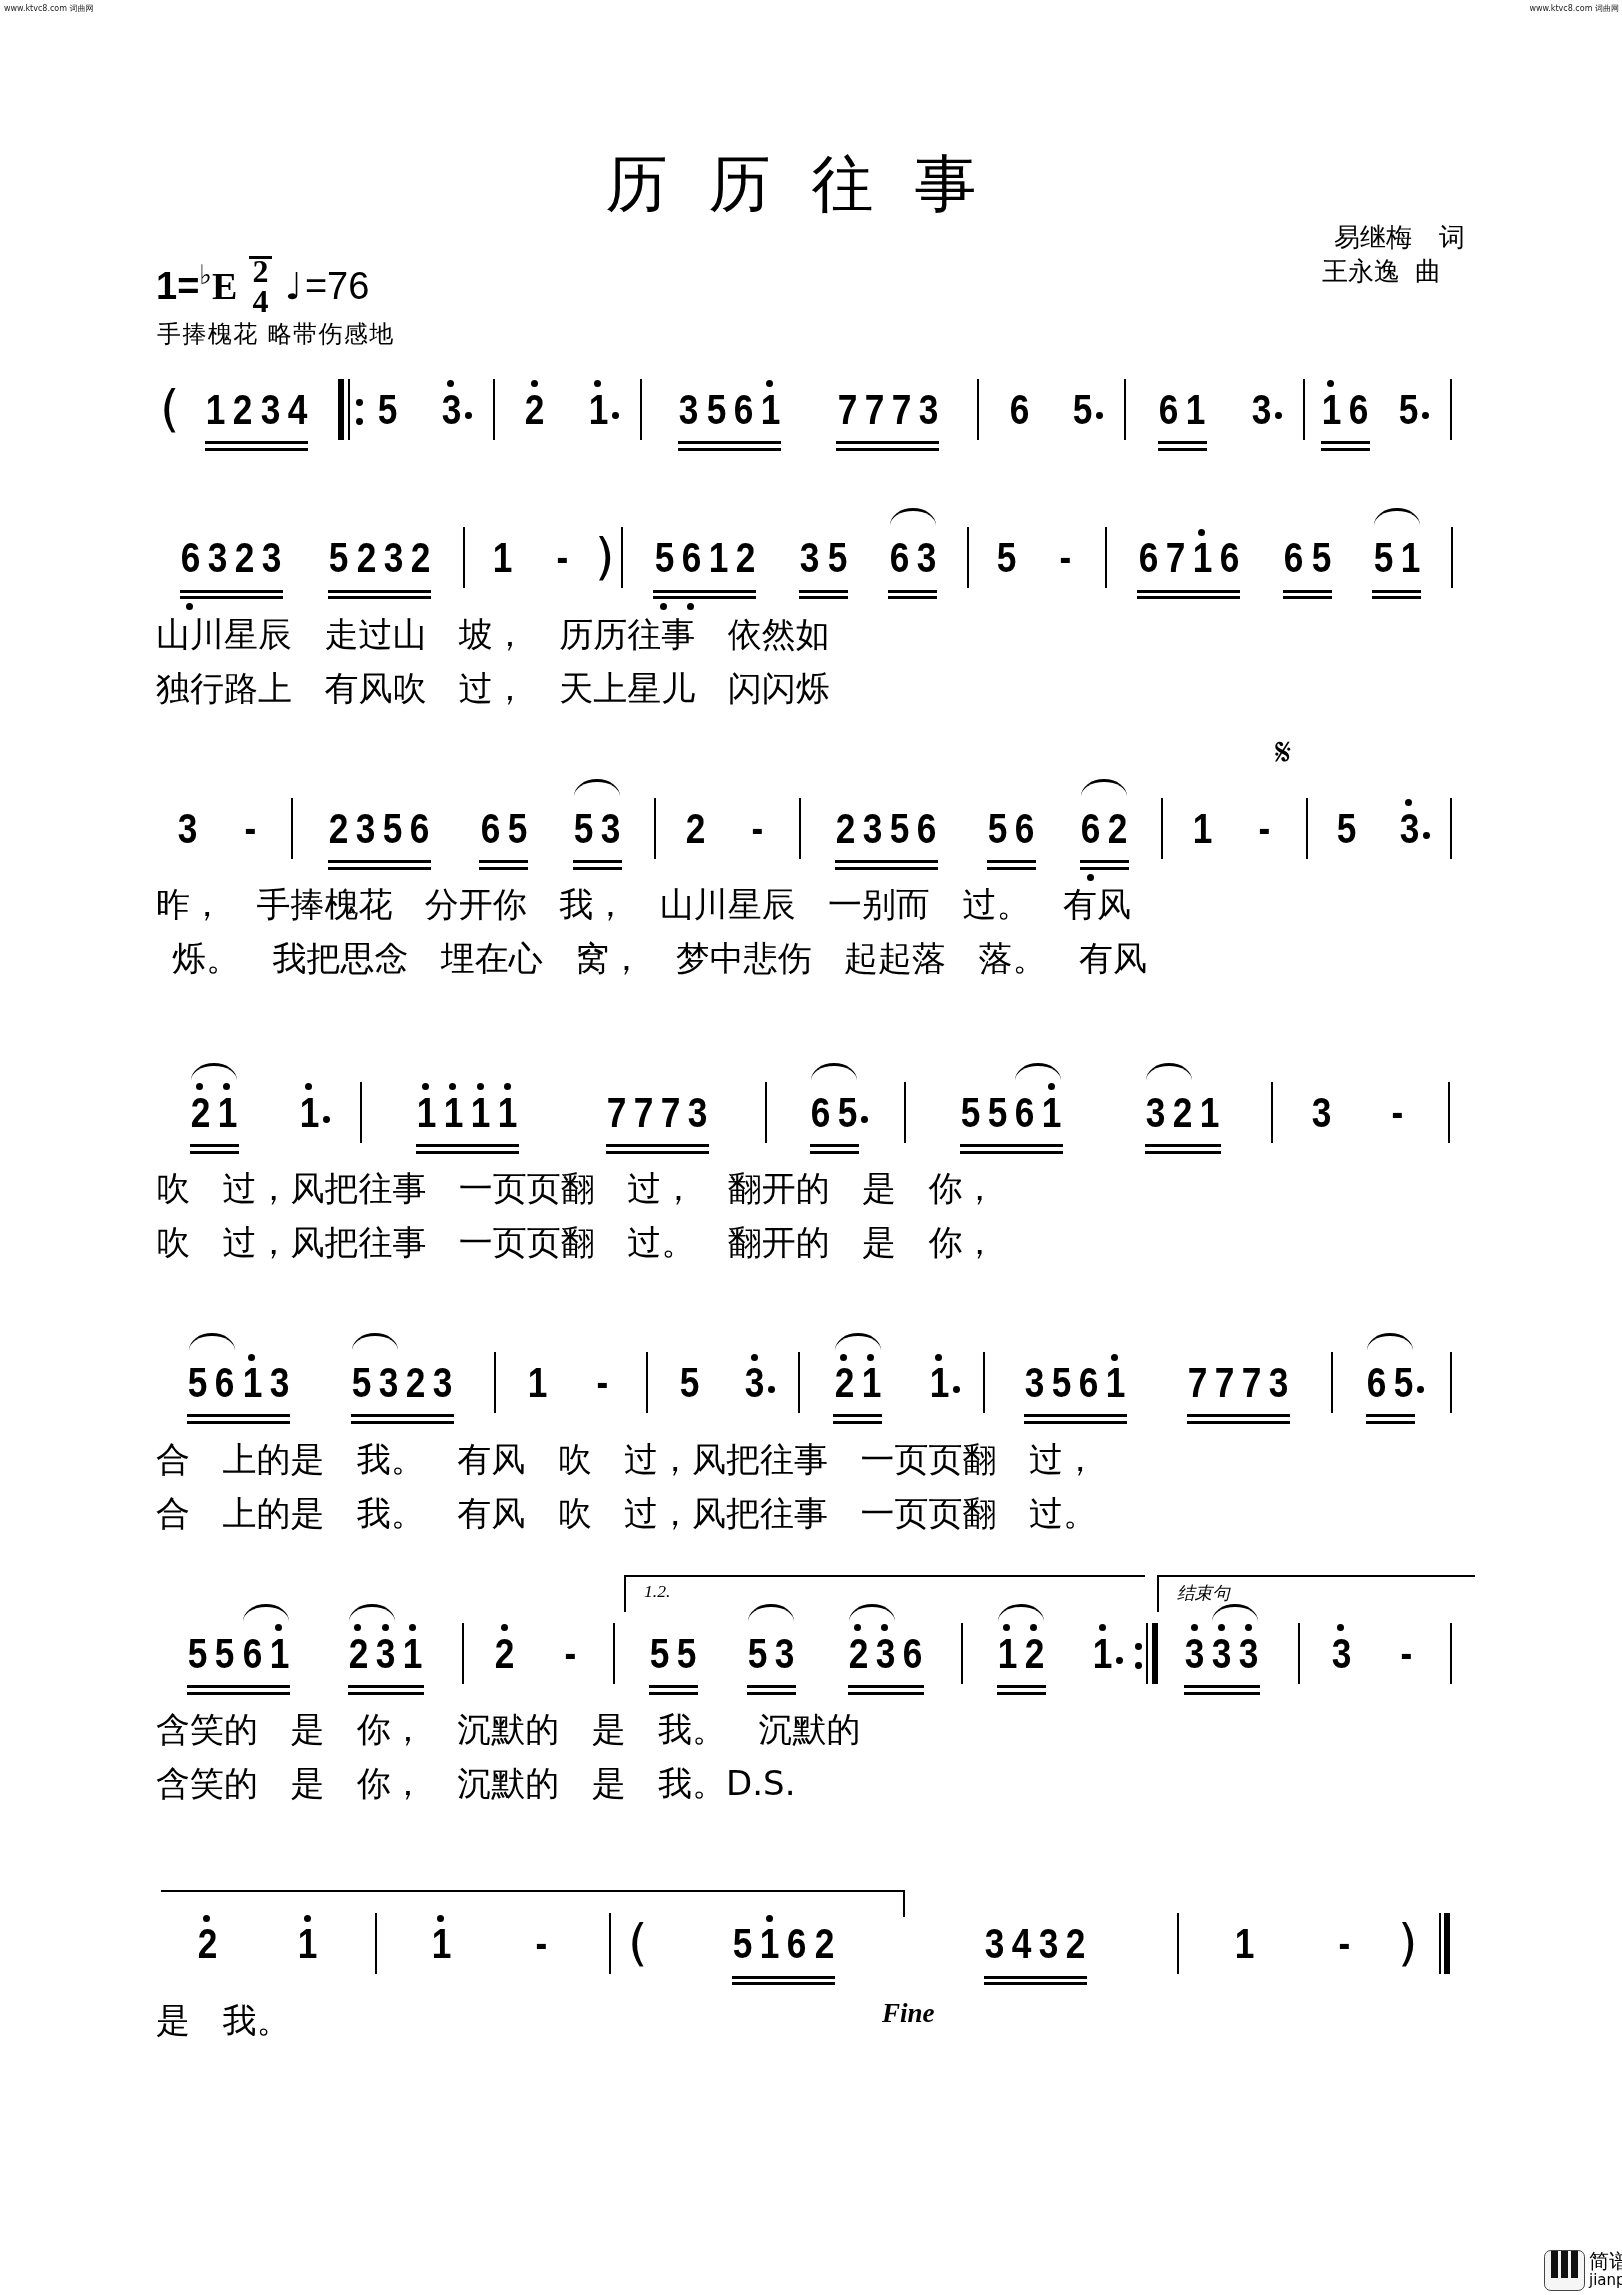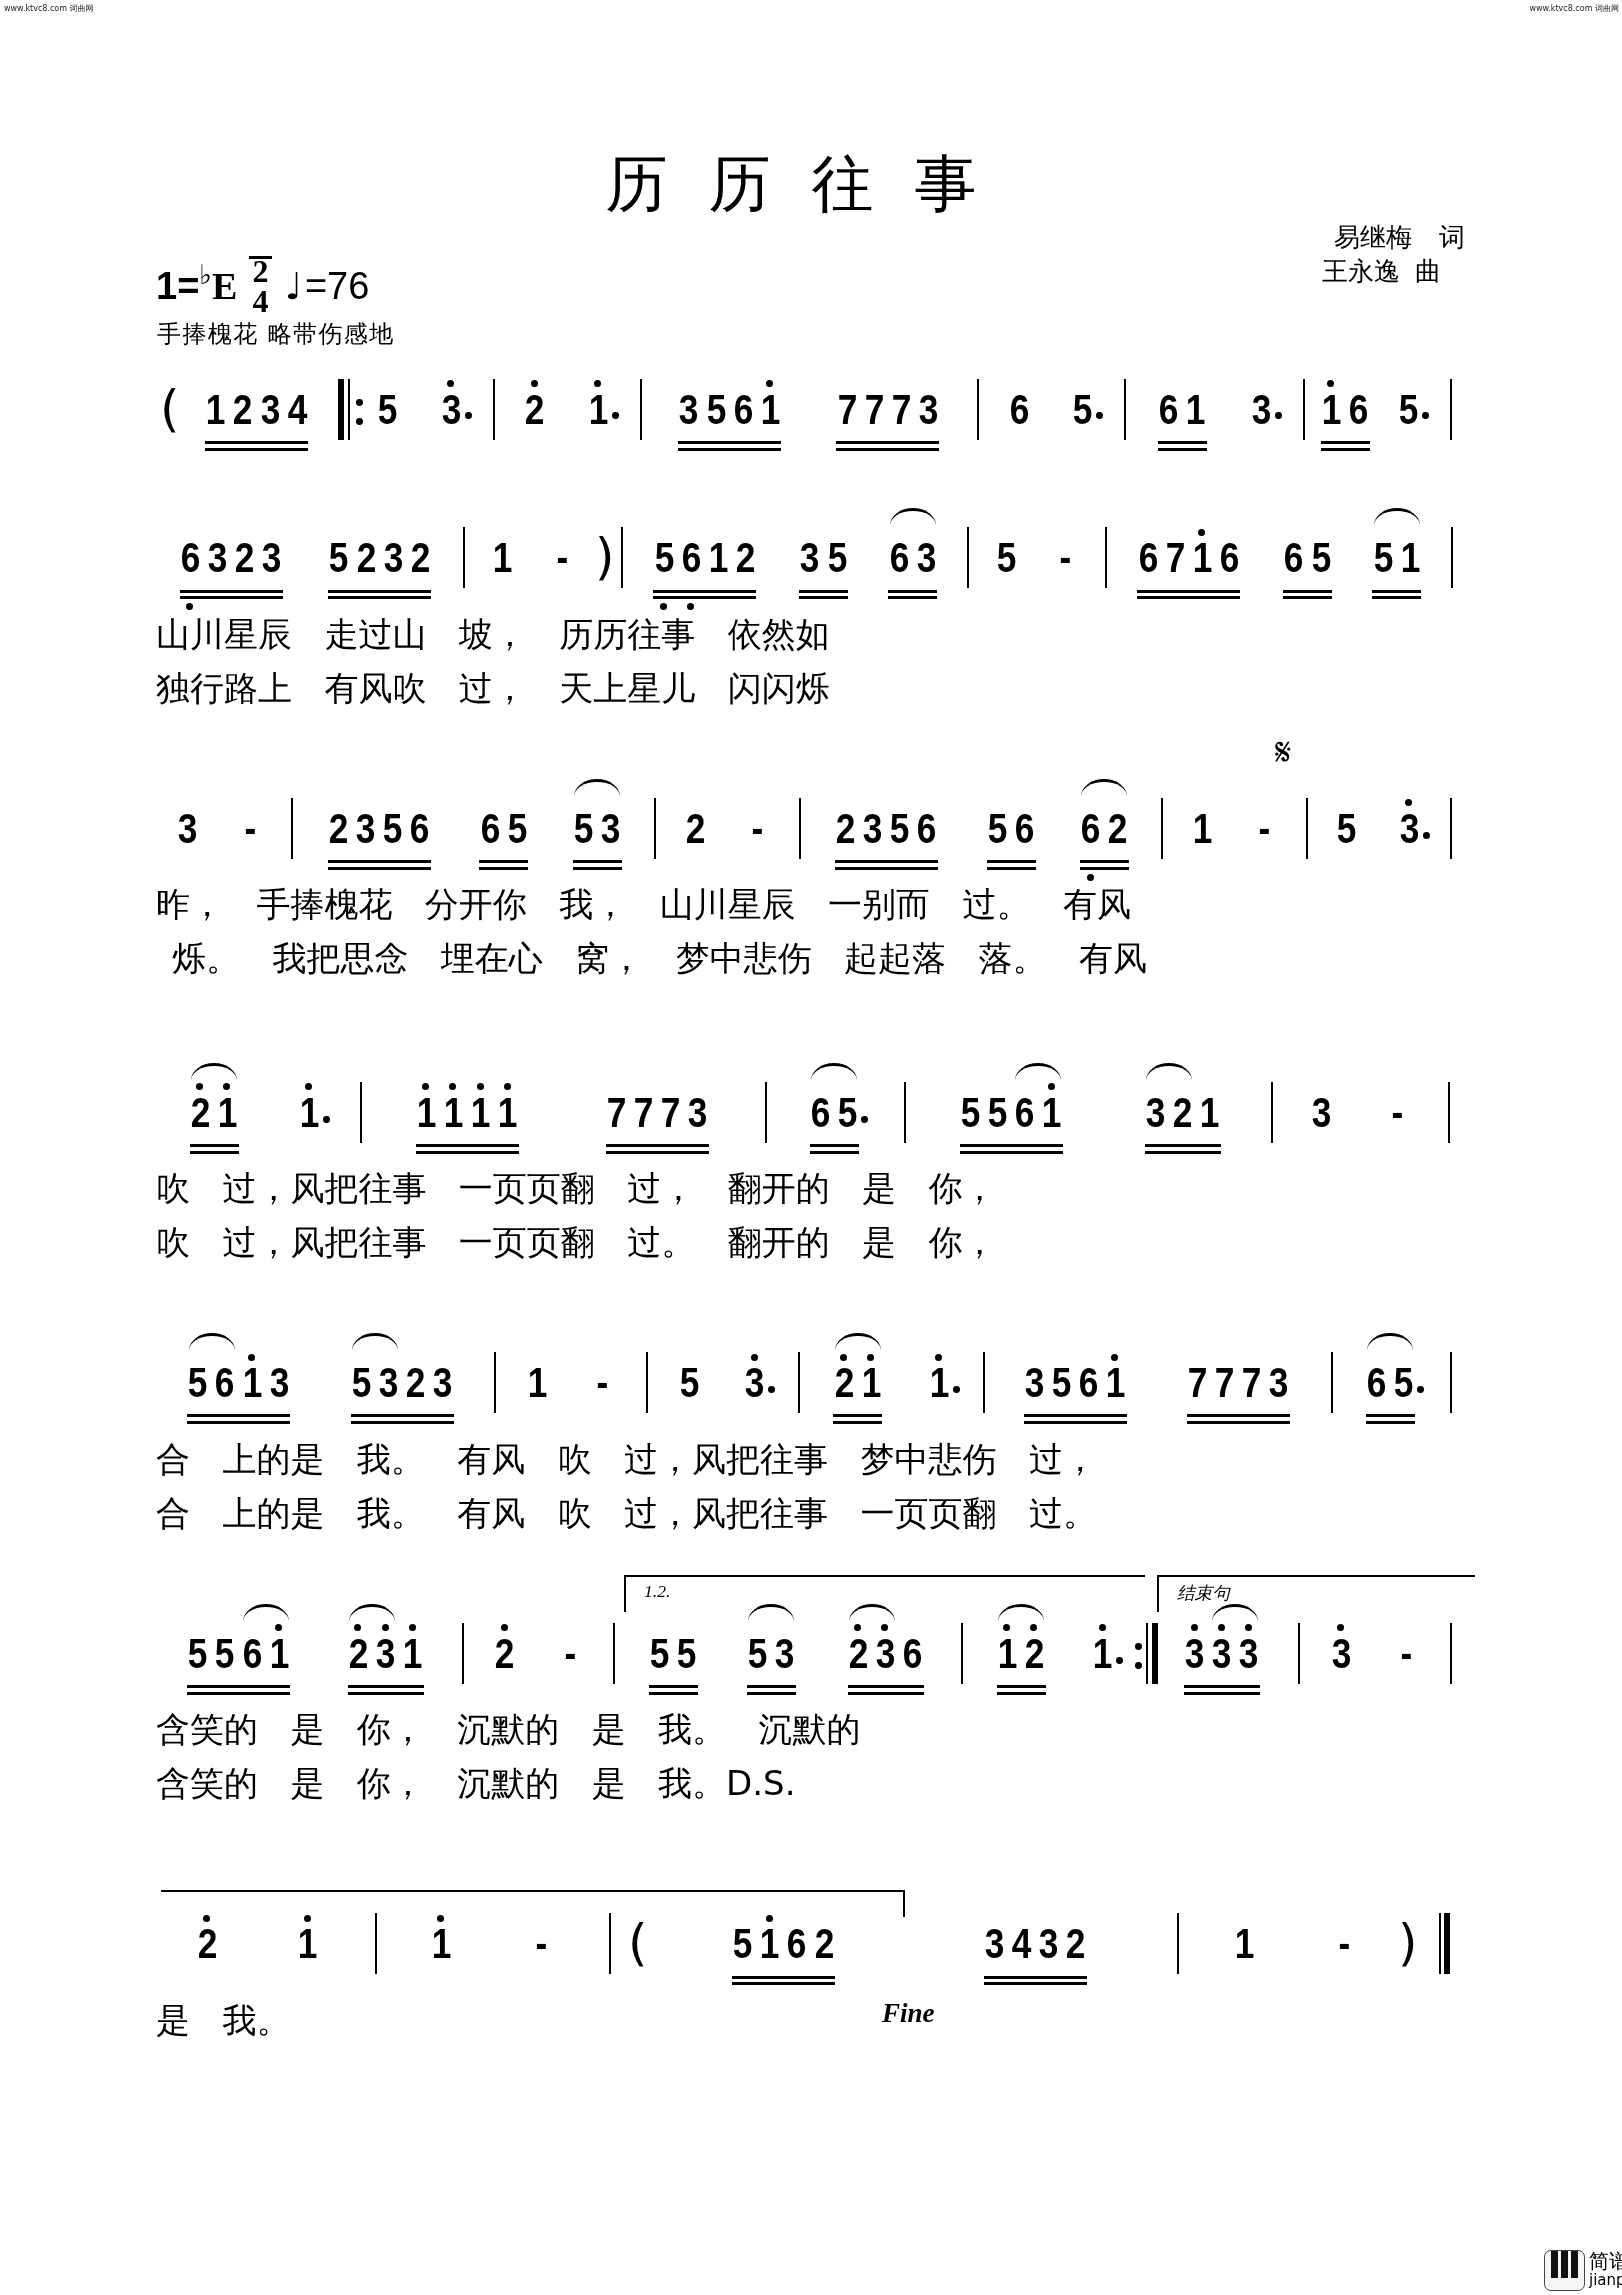--- a/index.html
+++ b/index.html
@@ -333,21 +333,21 @@
     <div class="ul" style="left: 1187px; top: 1414px; width: 103px;"></div>
     <div class="ul" style="left: 1187px; top: 1421px; width: 103px;"></div>
     <div class="bar" style="left: 1331px; top: 1352px; height: 61px;"></div>
     <div class="note" style="left: 1363px; top: 1352px;">6</div>
     <div class="slur" style="left: 1367px; top: 1333px; width: 46px;"></div>
     <div class="note" style="left: 1390px; top: 1352px;">5</div>
     <div class="aug" style="left: 1417px; top: 1386px;"></div>
     <div class="ul" style="left: 1366px; top: 1414px; width: 49px;"></div>
     <div class="ul" style="left: 1366px; top: 1421px; width: 49px;"></div>
     <div class="bar" style="left: 1450px; top: 1352px; height: 61px;"></div>
-    <div class="lyric" style="left: 156px; top: 1437px; width: 1304px;">合   上的是   我。   有风   吹   过，风把往事   梦中悲伤   过，</div>
+    <div class="lyric" style="left: 156px; top: 1437px; width: 1304px;">合   上的是   我。   有风   吹   过，风把往事   一页页翻   过，</div>
     <div class="lyric" style="left: 156px; top: 1491px; width: 1304px;">合   上的是   我。   有风   吹   过，风把往事   一页页翻   过。</div>
     <div class="note" style="left: 184px; top: 1623px;">5</div>
     <div class="note" style="left: 211px; top: 1623px;">5</div>
     <div class="note" style="left: 239px; top: 1623px;">6</div>
     <div class="slur" style="left: 243px; top: 1604px; width: 46px;"></div>
     <div class="note" style="left: 266px; top: 1623px;">1</div>
     <div class="dot-hi" style="left: 275px; top: 1624px;"></div>
     <div class="ul" style="left: 187px; top: 1685px; width: 103px;"></div>
     <div class="ul" style="left: 187px; top: 1692px; width: 103px;"></div>
     <div class="note" style="left: 345px; top: 1623px;">2</div>

